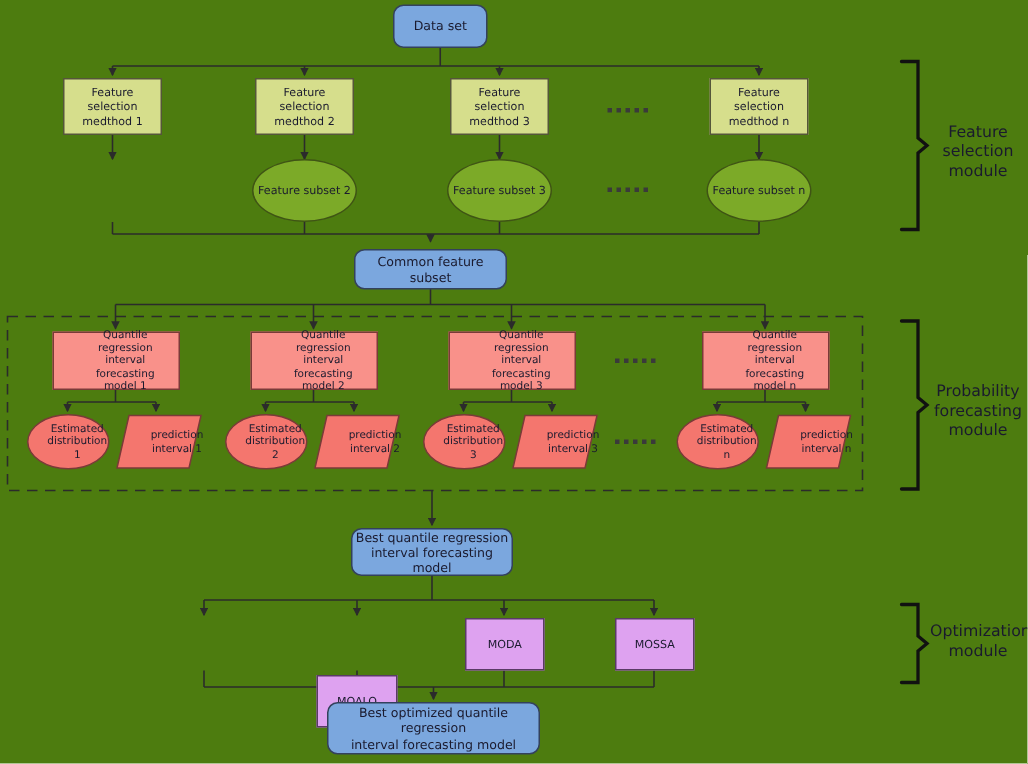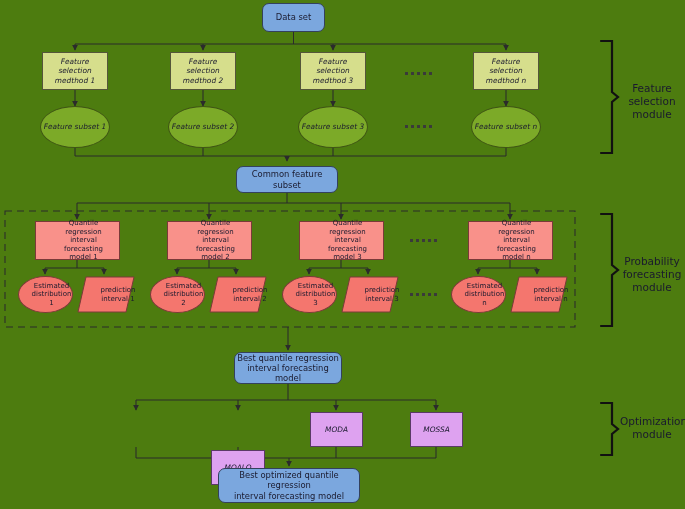--- a/index.html
+++ b/index.html
@@ -100,21 +100,21 @@
     height: 3px;
     background: #3a3a3a;
   }
   .module-label {
     position: absolute;
     text-align: center;
     color: #1a1a2e;
     line-height: 1.25;
     z-index: 3;
   }
-  .fs-text { font-size: 7.4px; font-style: italic; }
+  .fs-text { font-size: 7.4px; }
   .fs-text-sm { font-size: 7px; padding-left: 12px; }
   .fs-mod { font-size: 10.5px; }
   .fs-blue { font-size: 8.4px; }
 </style>
 </head>
 <body>
 
 <div id="canvas">
 
   <svg id="svg-layer" viewBox="0 0 685 509" xmlns="http://www.w3.org/2000/svg">
@@ -215,23 +215,20 @@
   </div>
 
   <div class="dots" style="left:405px;top:72px;">
     <i></i>
       <i></i>
       <i></i>
       <i></i>
       <i></i>
   </div>
 
-  <div class="node green fs-text" style="left:40px;top:106px;width:70px;height:42px;">
-    <span class="lbl">Feature subset 1</span>
-  </div>
   <div class="node green fs-text" style="left:168px;top:106px;width:70px;height:42px;">
     <span class="lbl">Feature subset 2</span>
   </div>
   <div class="node green fs-text" style="left:298px;top:106px;width:70px;height:42px;">
     <span class="lbl">Feature subset 3</span>
   </div>
   <div class="node green fs-text" style="left:471px;top:106px;width:70px;height:42px;">
     <span class="lbl">Feature subset n</span>
   </div>
 

